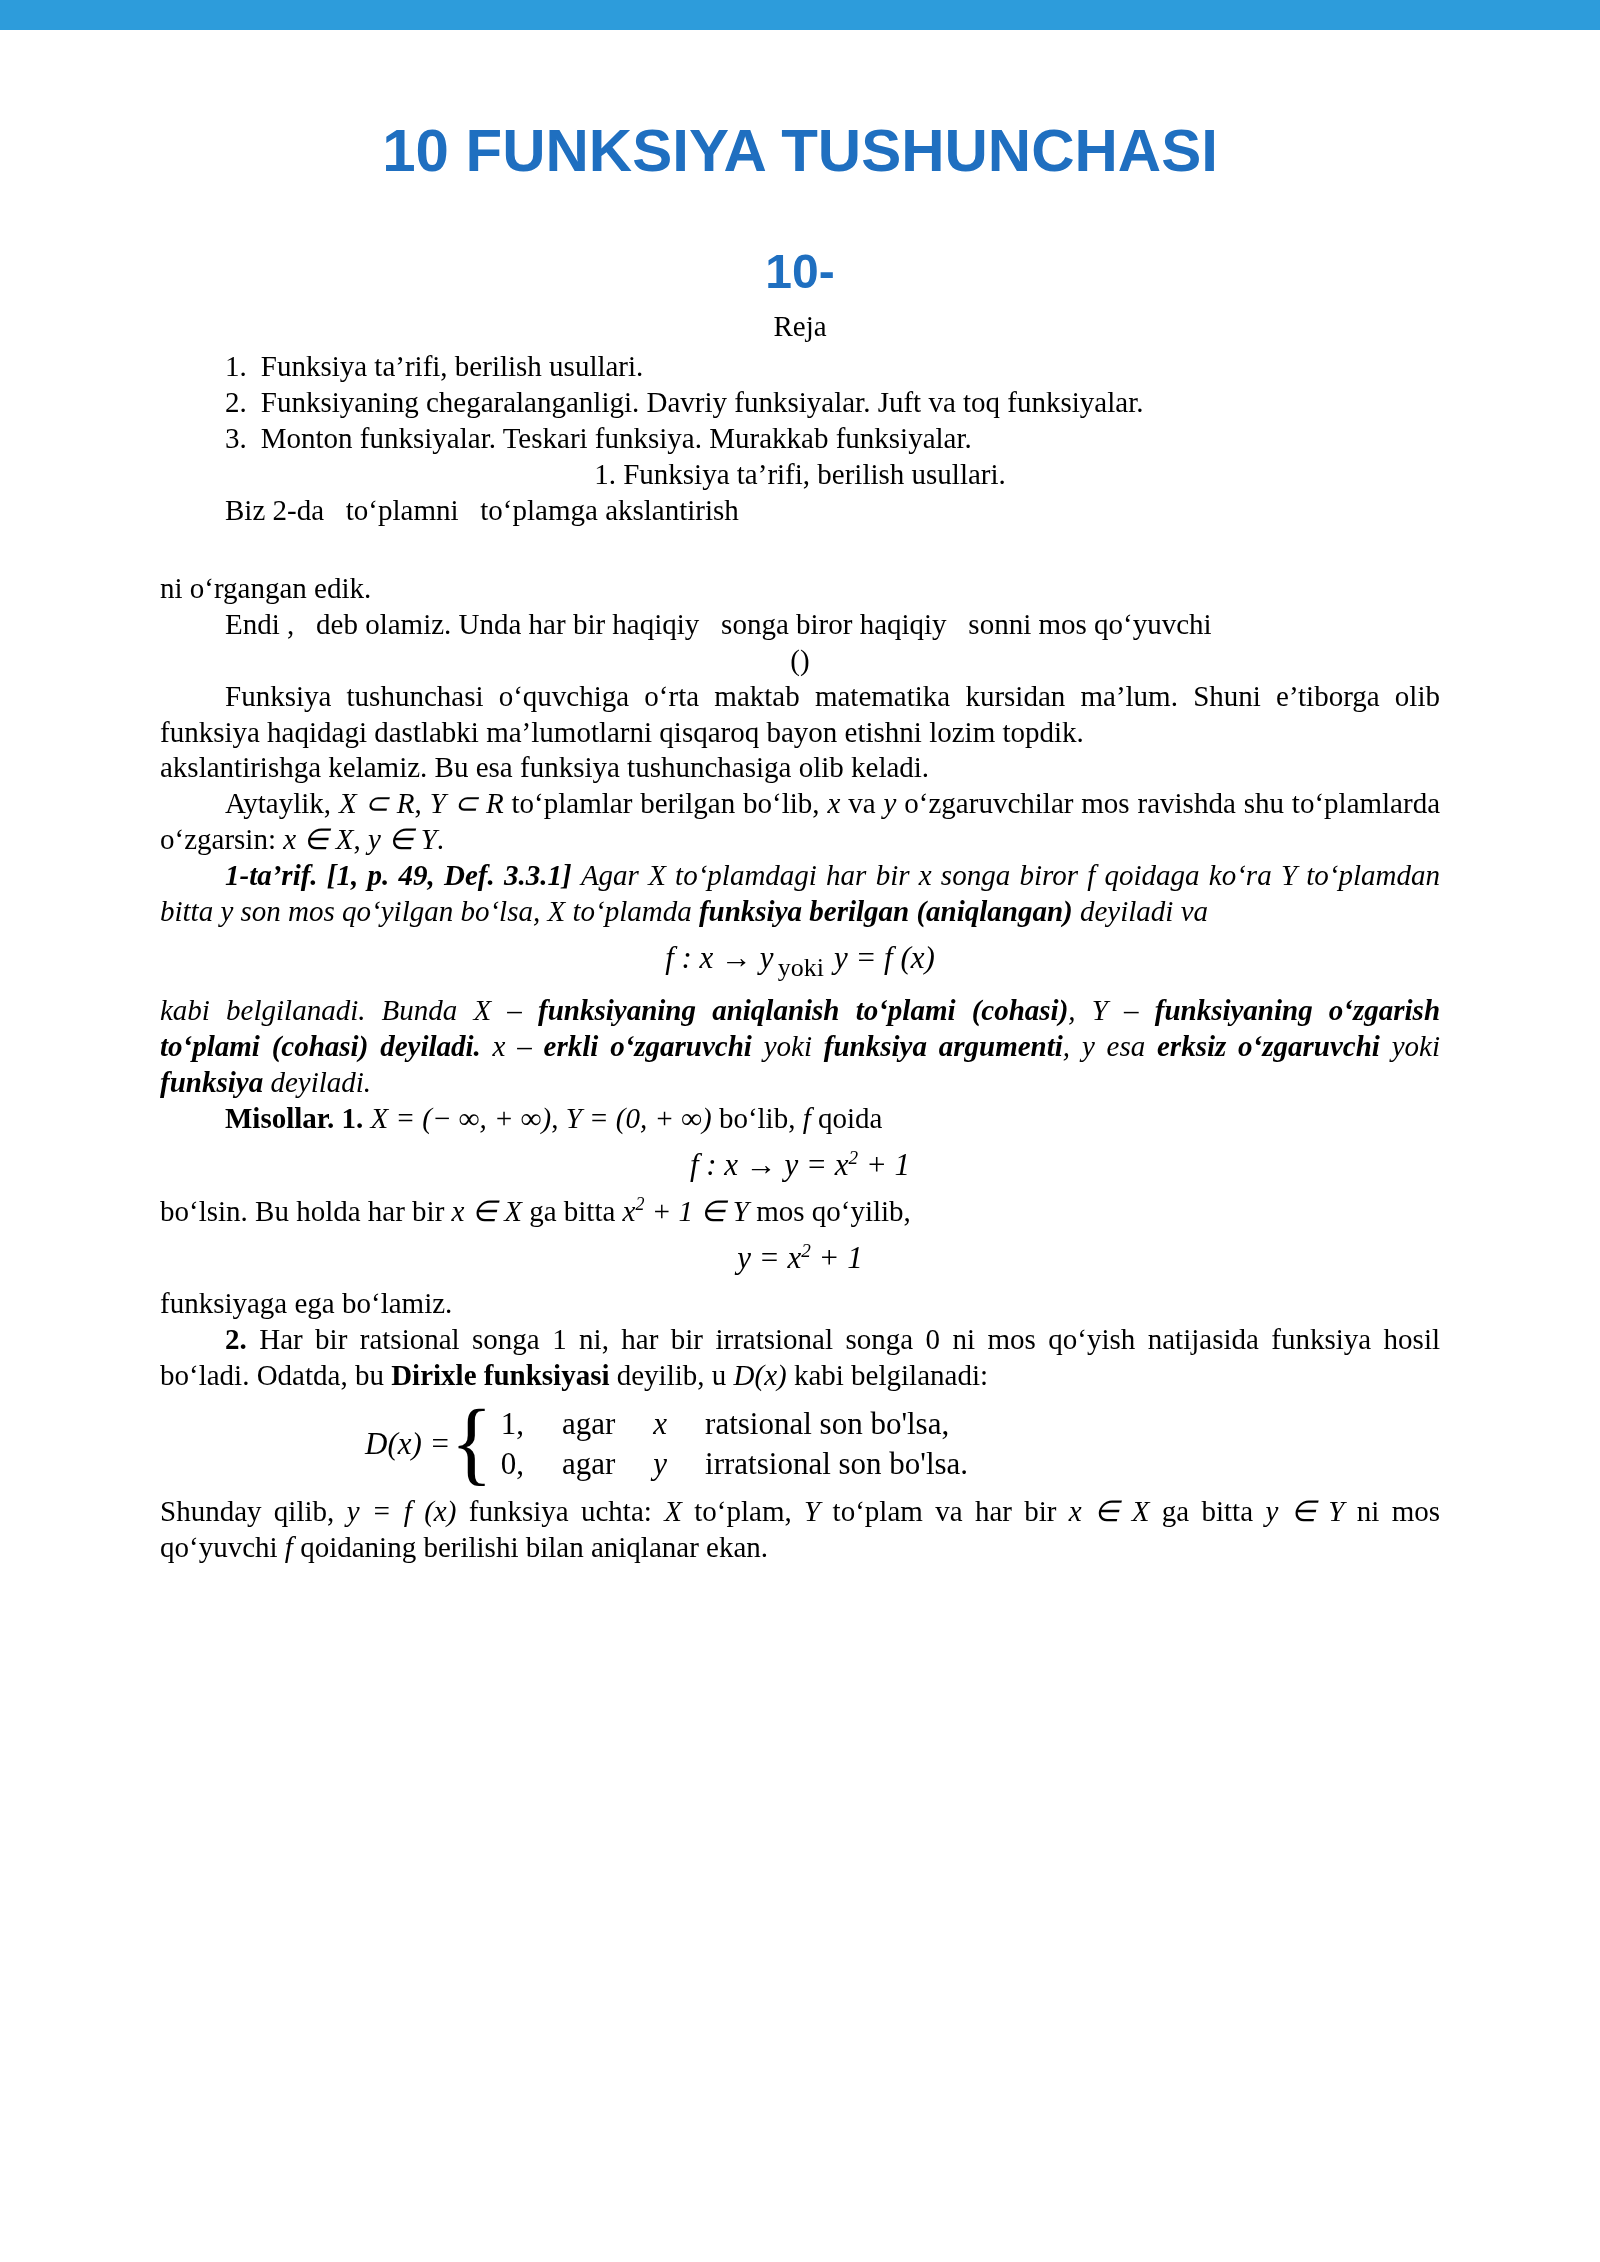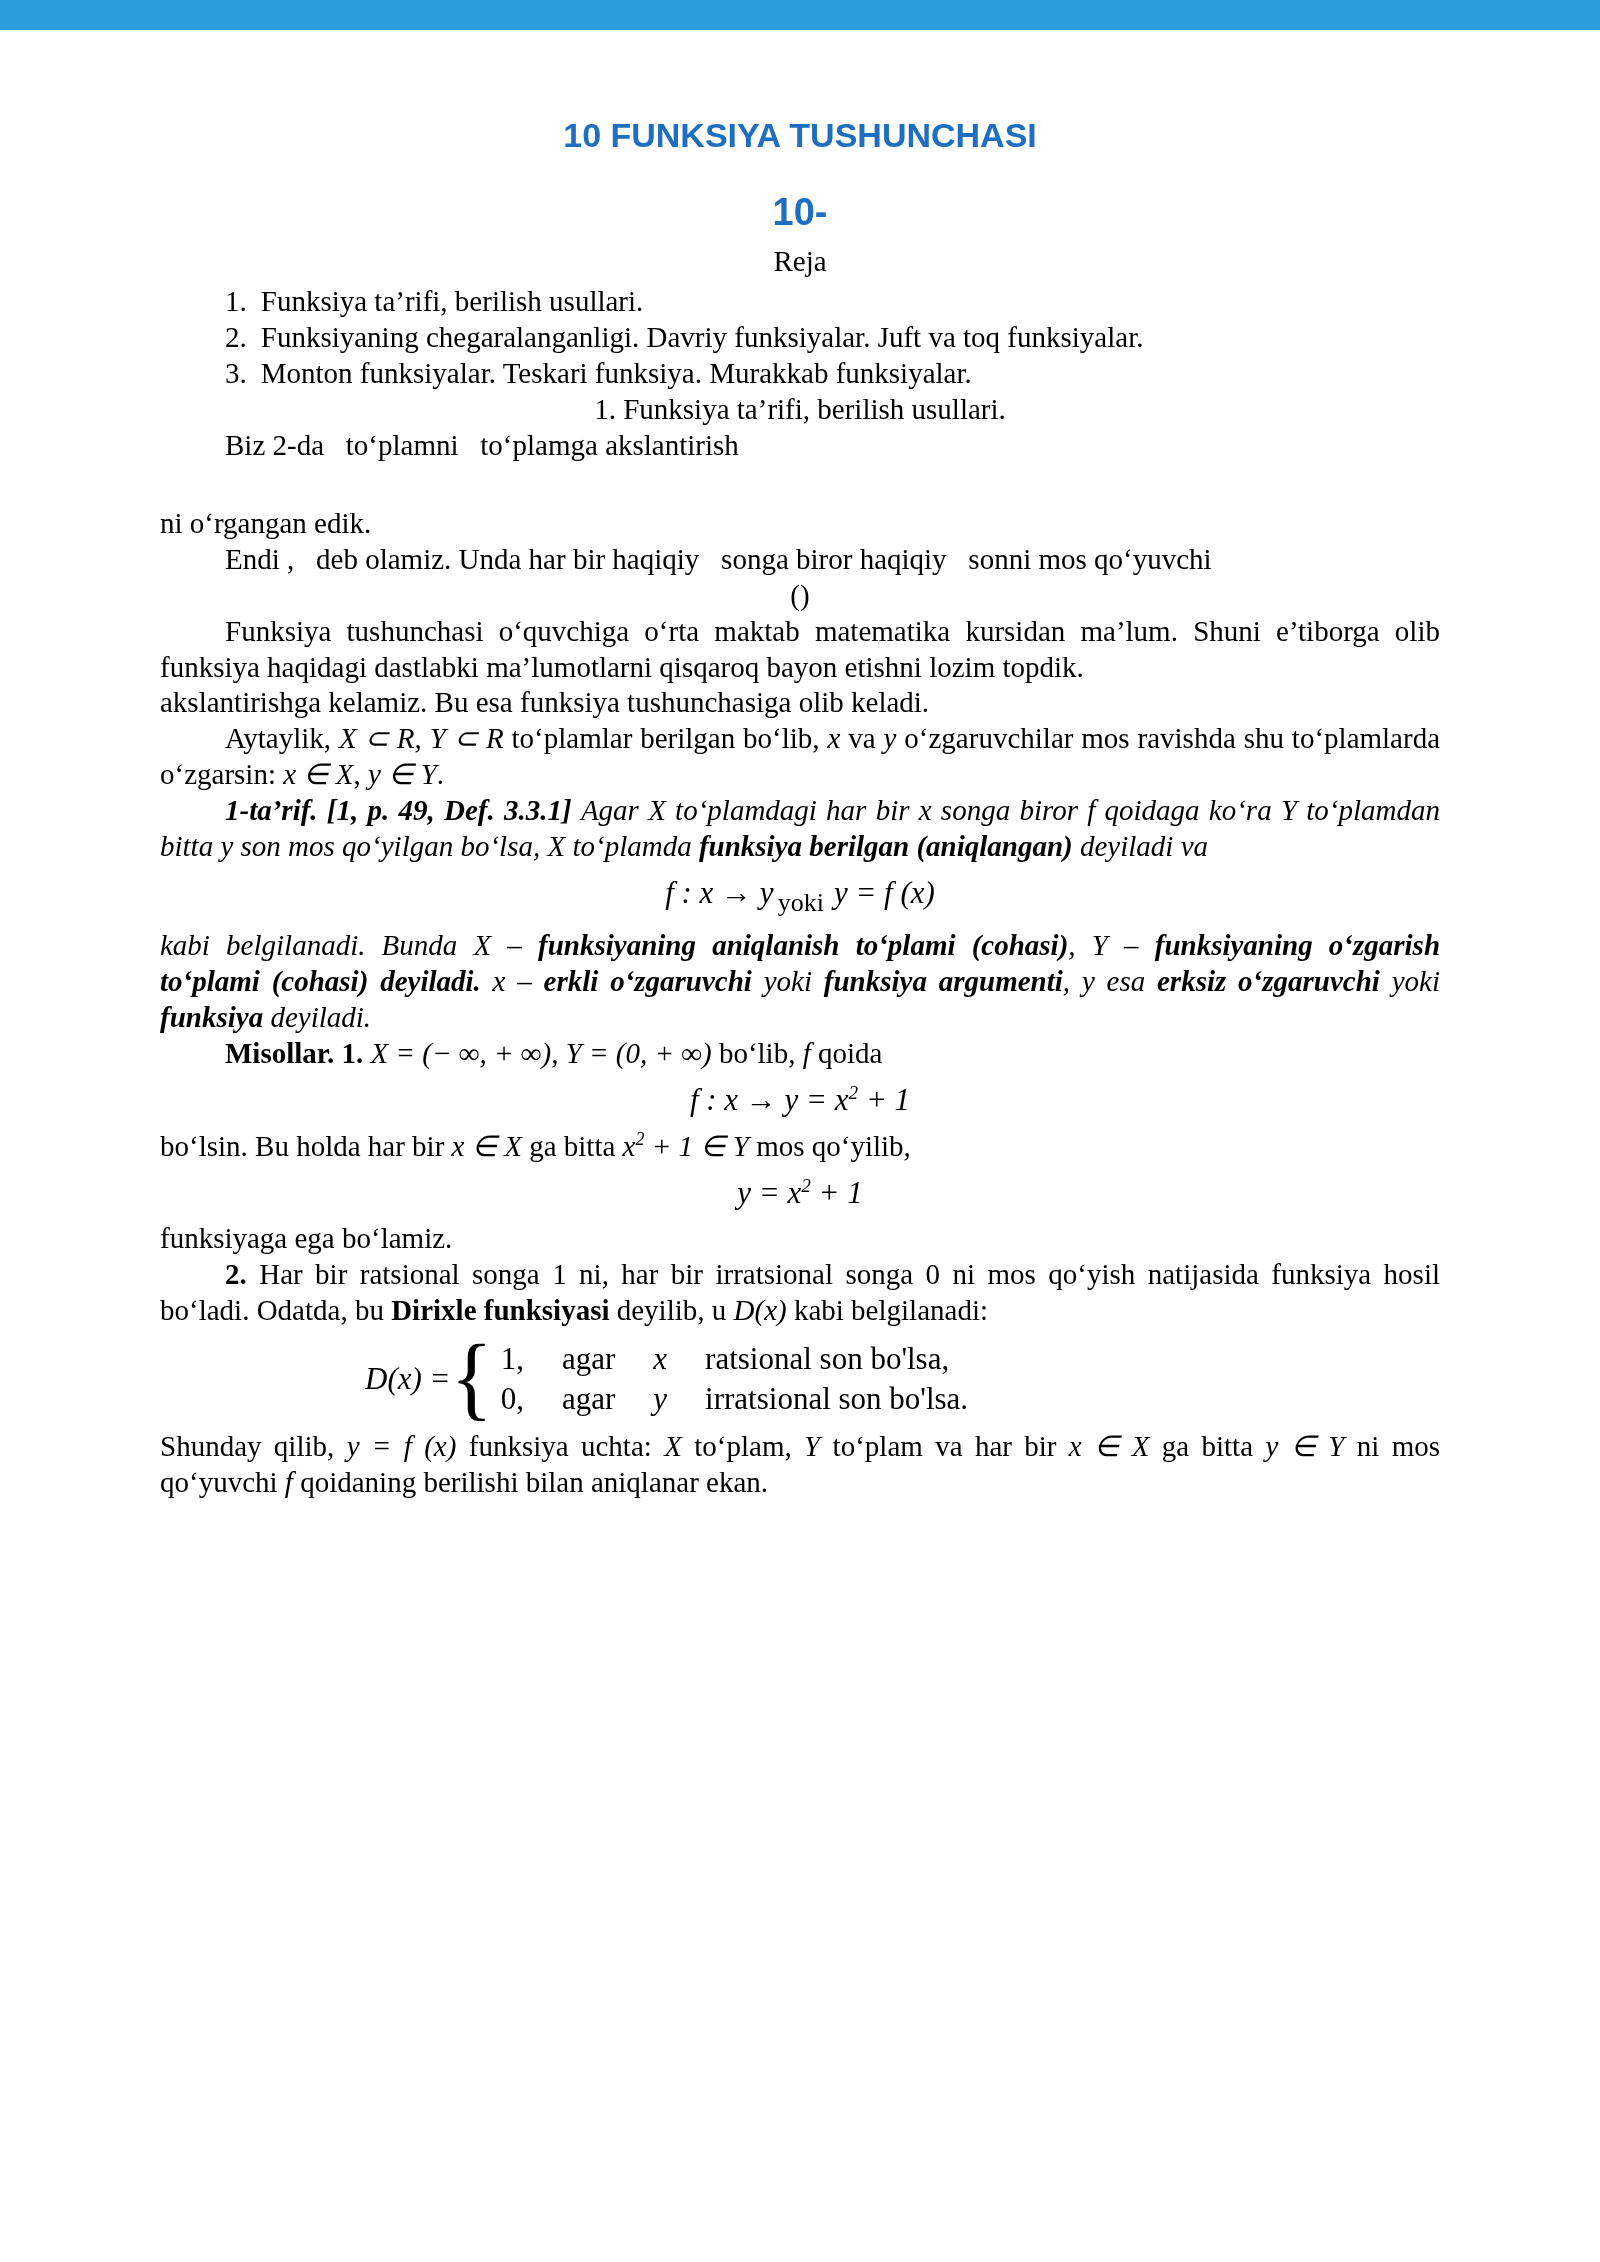--- a/index.html
+++ b/index.html
@@ -7,26 +7,26 @@
     width: 1600px; min-height: 2262px;
     font-family: "Liberation Serif", serif;
     font-size: 29px; color: #000;
   }
   .topbar { width: 100%; height: 30px; background: #2d9cdb; }
   .page { padding: 0 160px 60px 160px; }
 
   .title {
     margin: 86px 0 0 0; text-align: center;
     font-family: "Liberation Sans", sans-serif;
-    font-size: 34px; font-weight: bold; color: #1f6fc0;
+    font-size: 60px; font-weight: bold; color: #1f6fc0;
   }
   .subtitle {
-    margin: 36px 0 0 0; text-align: center;
+    margin: 59px 0 0 0; text-align: center;
     font-family: "Liberation Sans", sans-serif;
-    font-size: 38px; font-weight: bold; color: #1f6fc0;
+    font-size: 48px; font-weight: bold; color: #1f6fc0;
   }
   .reja { margin: 10px 0 4px 0; text-align: center; }
 
   p { margin: 0; line-height: 1.24; }
   .just { text-align: justify; }
   .indent { text-indent: 65px; }
   .center { text-align: center; }
   .gap-top { margin-top: 42px; }
 
   .li { padding-left: 65px; text-align: justify; line-height: 1.24; }

